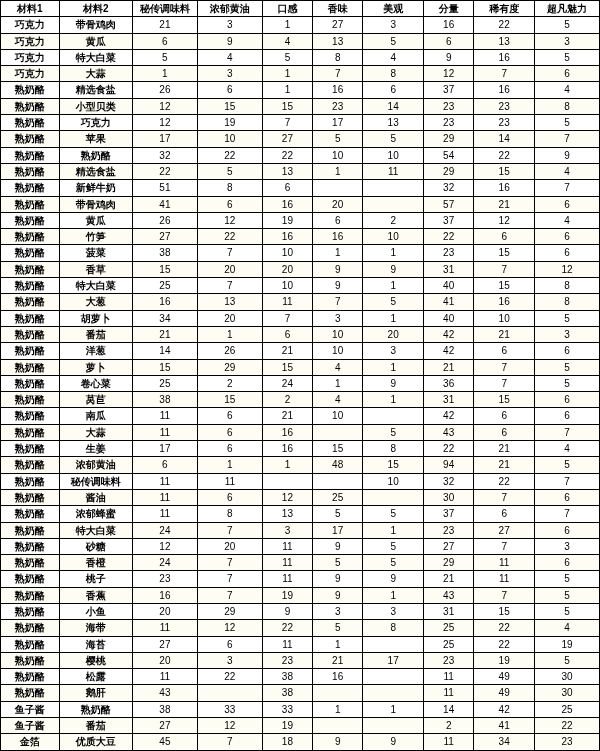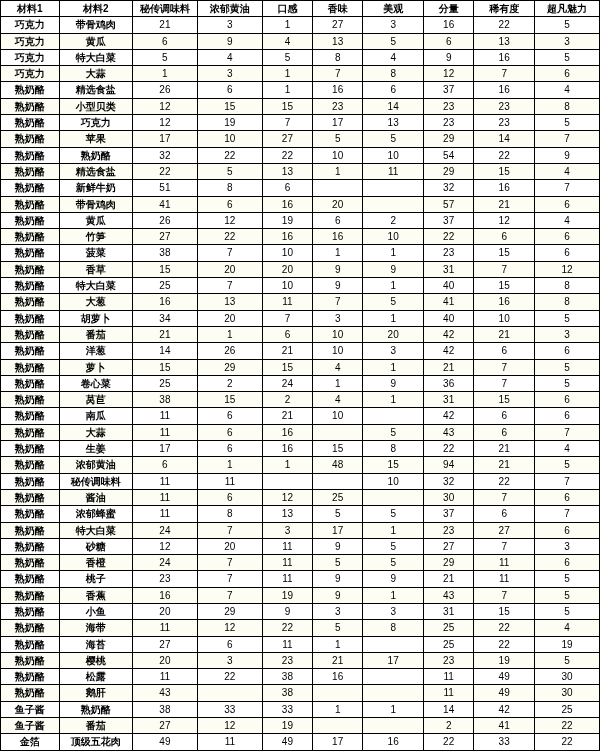--- a/index.html
+++ b/index.html
@@ -619,32 +619,20 @@
           <td class="ing">番茄</td>
           <td class="num">27</td>
           <td class="num">12</td>
           <td class="num">19</td>
           <td class="num"></td>
           <td class="num"></td>
           <td class="num">2</td>
           <td class="num">41</td>
           <td class="num">22</td>
         </tr>
-        <tr>
-          <td class="ing">金箔</td>
-          <td class="ing">顶级五花肉</td>
-          <td class="num">49</td>
-          <td class="num">11</td>
-          <td class="num">49</td>
-          <td class="num">17</td>
-          <td class="num">16</td>
-          <td class="num">22</td>
-          <td class="num">33</td>
-          <td class="num">22</td>
-        </tr>
         <tr class="row-shade">
           <td class="ing">金箔</td>
           <td class="ing">优质大豆</td>
           <td class="num">45</td>
           <td class="num">7</td>
           <td class="num">18</td>
           <td class="num">9</td>
           <td class="num">9</td>
           <td class="num">11</td>
           <td class="num">34</td>

